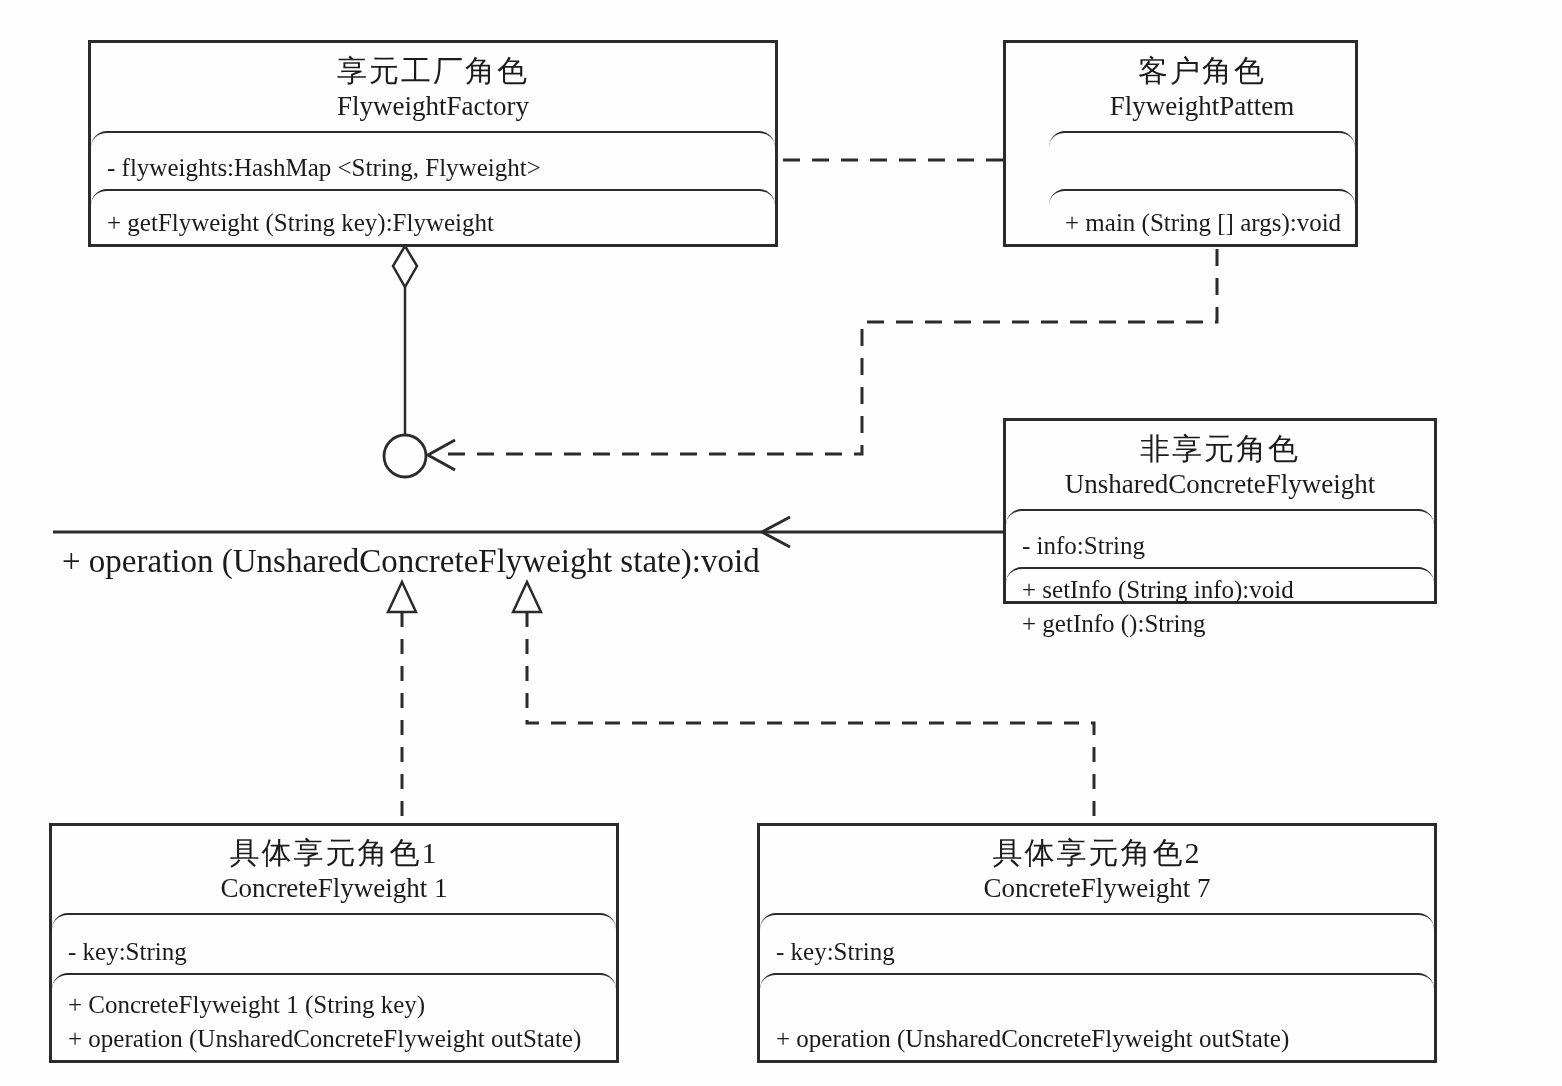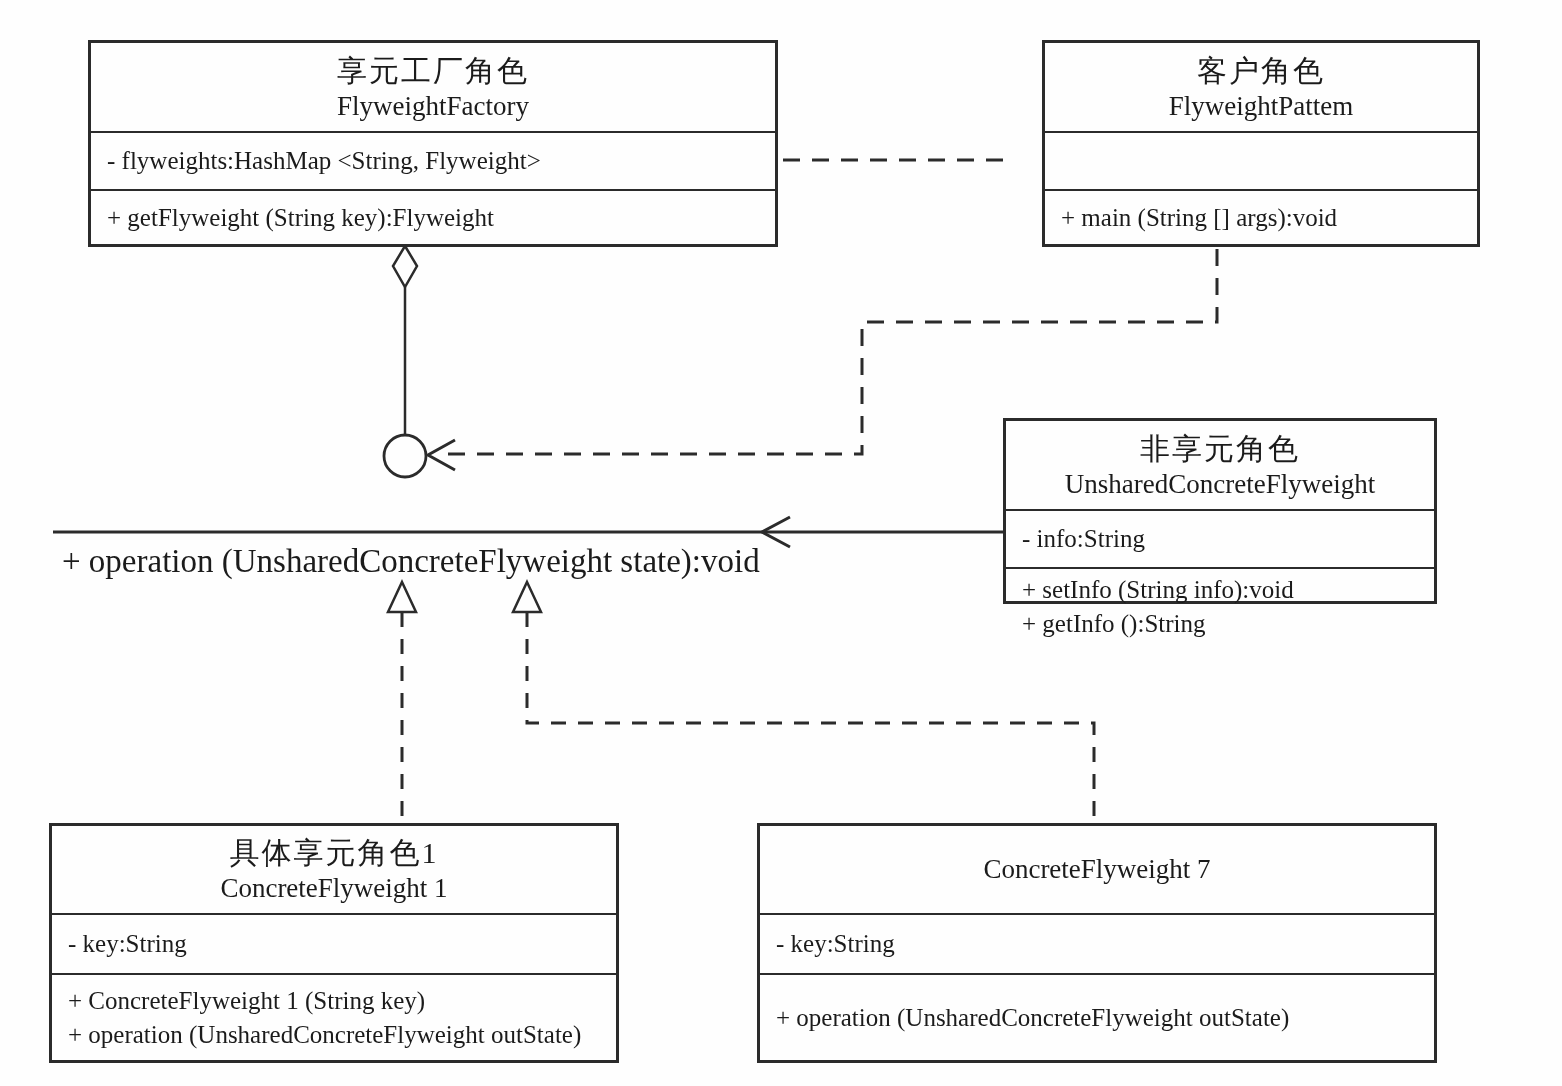--- a/index.html
+++ b/index.html
@@ -42,21 +42,22 @@
   .en {
     font-size: 27px;
     line-height: 33px;
     white-space: nowrap;
     text-align: center;
   }
   .members {
     padding: 4px 16px;
     display: flex;
     flex-direction: column;
-    justify-content: center;
+    justify-content: flex-end;
+    border-radius: 16px;
   }
   .members .member {
     font-size: 25px;
     line-height: 34px;
     white-space: nowrap;
   }
   .methods-sec { flex: 1 1 auto; }
   .float-label {
     position: absolute;
     font-size: 27px;
@@ -113,21 +114,21 @@
       <div class="en">FlyweightFactory</div>
     </div>
     <div class="sec members" style="flex:0 0 58px;">
       <div class="member">- flyweights:HashMap &lt;String, Flyweight&gt;</div>
     </div>
     <div class="sec members methods-sec">
       <div class="member">+ getFlyweight (String key):Flyweight</div>
     </div>
   </div>
 
-  <div class="uml-class" style="left:1042px; top:40px; width:438px; height:207px;">
+  <div class="uml-class" style="left:1003px; top:40px; width:355px; height:207px;padding-left:43px;">
     <div class="sec title-sec" style="flex:0 0 88px;">
       <div class="zh">客户角色</div>
       <div class="en">FlyweightPattem</div>
     </div>
     <div class="sec members" style="flex:0 0 58px;"></div>
     <div class="sec members methods-sec">
       <div class="member">+ main (String [] args):void</div>
     </div>
   </div>
 
@@ -154,20 +155,21 @@
       <div class="member">- key:String</div>
     </div>
     <div class="sec members methods-sec">
       <div class="member">+ ConcreteFlyweight 1 (String key)</div>
       <div class="member">+ operation (UnsharedConcreteFlyweight outState)</div>
     </div>
   </div>
 
   <div class="uml-class" style="left:757px; top:823px; width:680px; height:240px;">
     <div class="sec title-sec" style="flex:0 0 87px;">
+      <div class="zh">具体享元角色2</div>
       <div class="en">ConcreteFlyweight 7</div>
     </div>
     <div class="sec members" style="flex:0 0 60px;">
       <div class="member">- key:String</div>
     </div>
     <div class="sec members methods-sec">
       <div class="member">+ operation (UnsharedConcreteFlyweight outState)</div>
     </div>
   </div>
 

